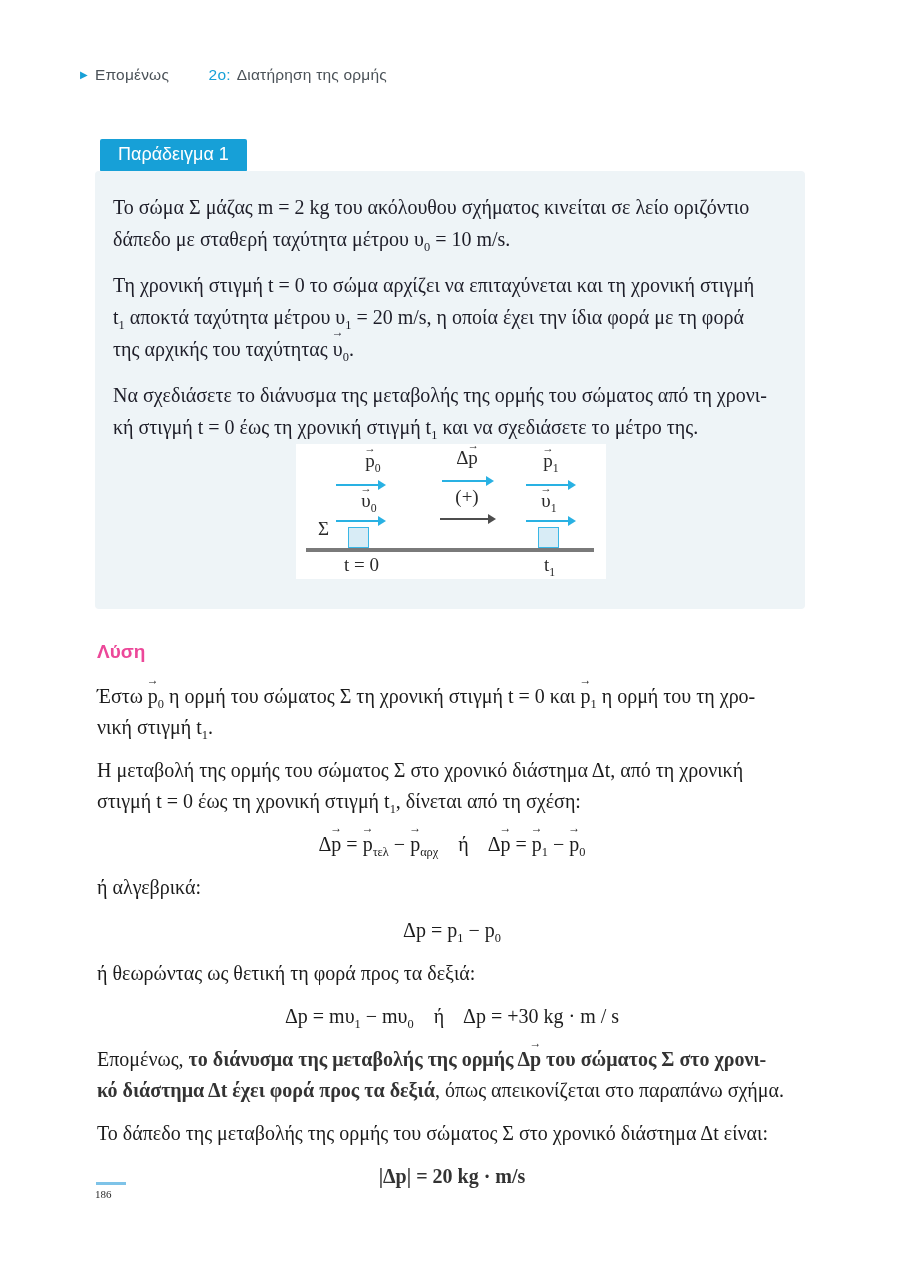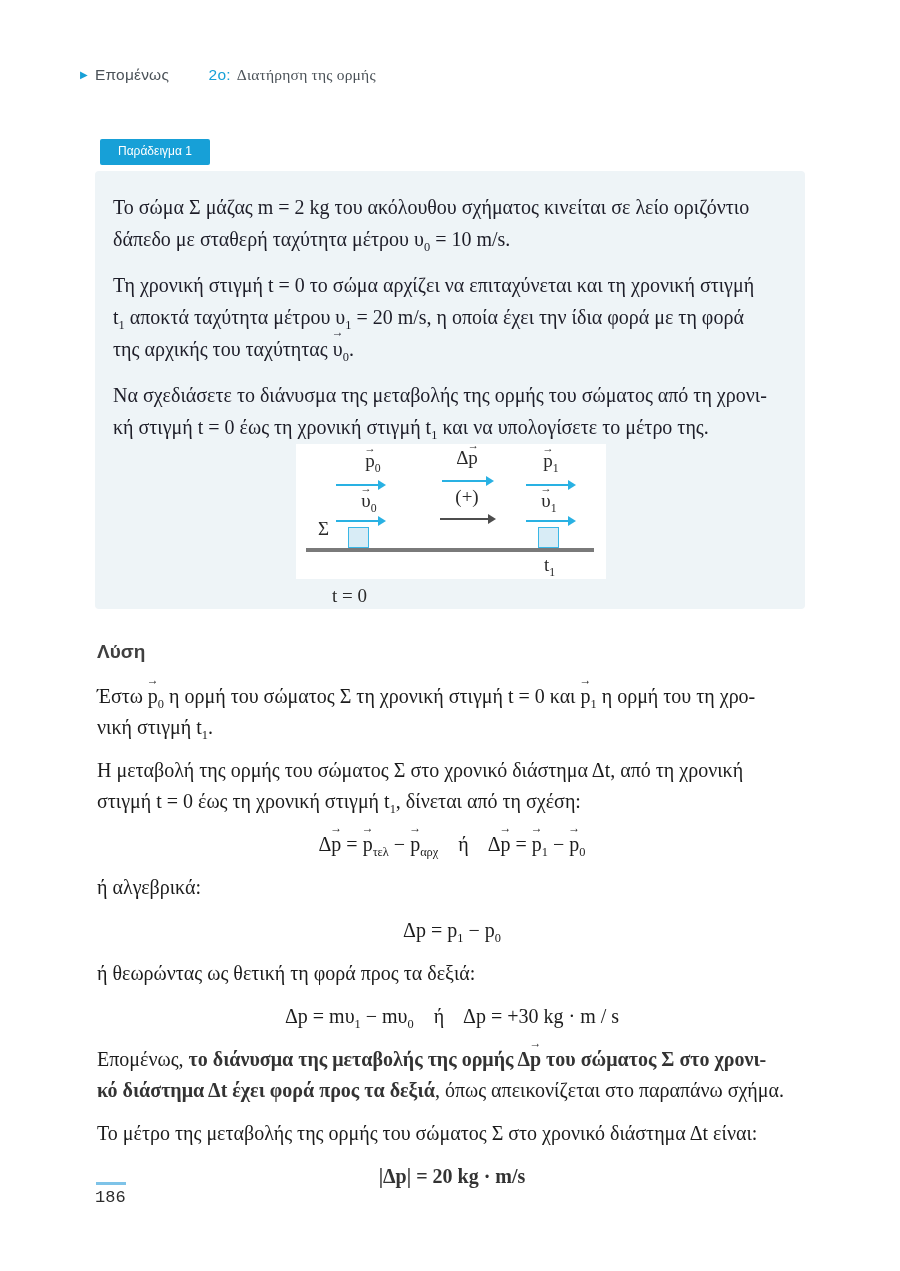--- a/index.html
+++ b/index.html
@@ -11,28 +11,28 @@
   .page { position:absolute; inset:0; }
 
   
   .chapter-header {
     position:absolute; left:80px; top:66px;
     font-family:"Liberation Sans","DejaVu Sans",sans-serif;
     font-size:15.5px; color:#4b5258; letter-spacing:0.2px;
   }
   .tri { color:#17a0d7; font-size:10px; vertical-align:2px; margin-right:7px; }
   .accent { color:#17a0d7;margin-left:35px; }
-  .chapter-title { margin-left:6px;font-family:Liberation Serif, serif; }
+  .chapter-title { margin-left:6px; }
 
   
   .example-label {
     position:absolute; left:100px; top:139px;
     background:#17a0d7; color:#ffffff;
     font-family:"Liberation Sans","DejaVu Sans",sans-serif;
-    font-size:12px; padding:5px 18px 7px 18px; border-radius:2px;
+    font-size:18px; padding:5px 18px 7px 18px; border-radius:2px;
   }
 
   
   .statement-box {
     position:absolute; left:95px; top:171px; width:710px; height:438px;
     background:#eef4f7; border-radius:4px;
   }
   .statement-text {
     position:absolute; left:18px; top:20px; width:676px;
     font-size:20px; line-height:32px; color:#1d1d28;
@@ -56,70 +56,70 @@
   .block {
     position:absolute; width:21px; height:21px;
     background:#d8ecf6; border:1.5px solid #3ab7e6; box-sizing:border-box;
   }
   .ground { position:absolute; left:10px; top:104px; width:288px; height:4px; background:#7a7a7a; }
 
   
   .solution { position:absolute; left:97px; top:636px; width:710px; font-size:20px; line-height:31px; }
   .sol-heading {
     font-family:"Liberation Sans","DejaVu Sans",sans-serif;
-    color:#404040; font-weight:bold; font-size:19px; margin:0 0 14px 0;
+    color:#ec4899; font-weight:bold; font-size:19px; margin:0 0 14px 0;
   }
   .solution p { margin:0 0 12px 0; }
   .eq { text-align:center; white-space:pre-wrap; margin:8px 0 13px 0; }
   .b { font-weight:bold; color:#333333; }
 
   
   .vec { position:relative; display:inline-block; }
   .vec-arrow {
     position:absolute; top:-0.60em; left:50%; transform:translateX(-50%);
     font-size:0.60em; line-height:1;
   }
   sub { font-size:0.62em; line-height:0; }
 
   
   .footer-line { position:absolute; left:96px; top:1182px; width:30px; height:3px; background:#7ec3e8; }
   .page-number {
     position:absolute; left:95px; top:1188px;
-    font-family:Liberation Mono, monospace;
-    font-size:17px; color:#2b2b2b;
+    font-family:Liberation Serif, serif;
+    font-size:11px; color:#2b2b2b;
   }
 </style>
 </head>
 <body>
 
 <div class="page">
 
   <div class="chapter-header">
     <span class="tri">▶</span><span>Επομένως</span>
     <span class="accent">2ο:</span><span class="chapter-title">Διατήρηση της ορμής</span>
   </div>
 
   <div class="example-label">Παράδειγμα 1</div>
 
   <div class="statement-box">
     <div class="statement-text">
       <p><span>Το σώμα Σ μάζας m = 2 kg του ακόλουθου σχήματος κινείται σε λείο οριζόντιο</span><br><span>δάπεδο με σταθερή ταχύτητα μέτρου υ</span><span><sub>0</sub></span><span> = 10 m/s.</span></p>
       <p><span>Τη χρονική στιγμή t = 0 το σώμα αρχίζει να επιταχύνεται και τη χρονική στιγμή</span><br><span>t</span><span><sub>1</sub></span><span> αποκτά ταχύτητα μέτρου υ</span><span><sub>1</sub></span><span> = 20 m/s, η οποία έχει την ίδια φορά με τη φορά</span><br><span>της αρχικής του ταχύτητας </span><span class="vec"><span class="vec-arrow">→</span>υ</span><span><sub>0</sub></span><span>.</span></p>
-      <p><span>Να σχεδιάσετε το διάνυσμα της μεταβολής της ορμής του σώματος από τη χρονι-</span><br><span>κή στιγμή t = 0 έως τη χρονική στιγμή t</span><span><sub>1</sub></span><span> και να υπολογίσετε το μέτρο της.</span></p>
+      <p><span>Να σχεδιάσετε το διάνυσμα της μεταβολής της ορμής του σώματος από τη χρονι-</span><br><span>κή στιγμή t = 0 έως τη χρονική στιγμή t</span><span><sub>1</sub></span><span> και να σχεδιάσετε το μέτρο της.</span></p>
     </div>
 
     <div class="diagram-box">
 
       <div class="dlabel" style="left:52px; top:6px;  width:50px; text-align:center;"><span class="vec"><span class="vec-arrow">→</span>p</span><span><sub>0</sub></span></div>
       <div class="arr cyan" style="left:40px; top:40px; width:48px;"></div>
       <div class="dlabel" style="left:48px; top:46px; width:50px; text-align:center;"><span class="vec"><span class="vec-arrow">→</span>υ</span><span><sub>0</sub></span></div>
       <div class="arr cyan" style="left:40px; top:76px; width:48px;"></div>
       <div class="dlabel" style="left:22px; top:74px;">Σ</div>
       <div class="block" style="left:52px; top:83px;"></div>
-      <div class="dlabel" style="left:36px; top:110px;margin-top:31px;">t = 0</div>
+      <div class="dlabel" style="left:48px; top:110px;">t = 0</div>
 
       <div class="dlabel" style="left:144px; top:3px; width:54px; text-align:center;"><span>Δ</span><span class="vec"><span class="vec-arrow">→</span>p</span></div>
       <div class="arr cyan" style="left:146px; top:36px; width:50px;"></div>
       <div class="dlabel" style="left:146px; top:42px; width:50px; text-align:center;">(+)</div>
       <div class="arr dark" style="left:144px; top:74px; width:54px;"></div>
 
       <div class="dlabel" style="left:230px; top:6px;  width:50px; text-align:center;"><span class="vec"><span class="vec-arrow">→</span>p</span><span><sub>1</sub></span></div>
       <div class="arr cyan" style="left:230px; top:40px; width:48px;"></div>
       <div class="dlabel" style="left:228px; top:46px; width:50px; text-align:center;"><span class="vec"><span class="vec-arrow">→</span>υ</span><span><sub>1</sub></span></div>
       <div class="arr cyan" style="left:230px; top:76px; width:48px;"></div>
@@ -133,20 +133,20 @@
   <div class="solution">
     <div class="sol-heading">Λύση</div>
     <p><span>Έστω </span><span class="vec"><span class="vec-arrow">→</span>p</span><span><sub>0</sub></span><span>  η ορμή του σώματος Σ τη χρονική στιγμή t = 0 και </span><span class="vec"><span class="vec-arrow">→</span>p</span><span><sub>1</sub></span><span>  η ορμή του τη χρο-</span><br><span>νική στιγμή t</span><span><sub>1</sub></span><span>.</span></p>
     <p><span>Η μεταβολή της ορμής του σώματος Σ στο χρονικό διάστημα Δt, από τη χρονική</span><br><span>στιγμή t = 0 έως τη χρονική στιγμή t</span><span><sub>1</sub></span><span>, δίνεται από τη σχέση:</span></p>
     <p class="eq"><span>Δ</span><span class="vec"><span class="vec-arrow">→</span>p</span><span> = </span><span class="vec"><span class="vec-arrow">→</span>p</span><span><sub>τελ</sub></span><span> − </span><span class="vec"><span class="vec-arrow">→</span>p</span><span><sub>αρχ</sub></span><span>    ή    Δ</span><span class="vec"><span class="vec-arrow">→</span>p</span><span> = </span><span class="vec"><span class="vec-arrow">→</span>p</span><span><sub>1</sub></span><span> − </span><span class="vec"><span class="vec-arrow">→</span>p</span><span><sub>0</sub></span></p>
     <p><span>ή αλγεβρικά:</span></p>
     <p class="eq"><span>Δp = p</span><span><sub>1</sub></span><span> − p</span><span><sub>0</sub></span></p>
     <p><span>ή θεωρώντας ως θετική τη φορά προς τα δεξιά:</span></p>
     <p class="eq"><span>Δp = mυ</span><span><sub>1</sub></span><span> − mυ</span><span><sub>0</sub></span><span>    ή    Δp = +30 kg · m / s</span></p>
     <p><span>Επομένως, </span><span class="b">το διάνυσμα της μεταβολής της ορμής Δ</span><span class="b vec"><span class="vec-arrow">→</span>p</span><span class="b">  του σώματος Σ στο χρονι-</span><br><span class="b">κό διάστημα Δt έχει φορά προς τα δεξιά</span><span>, όπως απεικονίζεται στο παραπάνω σχήμα.</span></p>
-    <p><span>Το μέτρο της μεταβολής της ορμής του σώματος Σ στο χρονικό διάστημα Δt είναι:</span></p>
+    <p><span>Το δάπεδο της μεταβολής της ορμής του σώματος Σ στο χρονικό διάστημα Δt είναι:</span></p>
     <p class="eq"><span class="b">|Δp| = 20 kg · m/s</span></p>
   </div>
 
   <div class="footer-line"></div>
   <div class="page-number">186</div>
 
 </div>
 
 </body></html>

